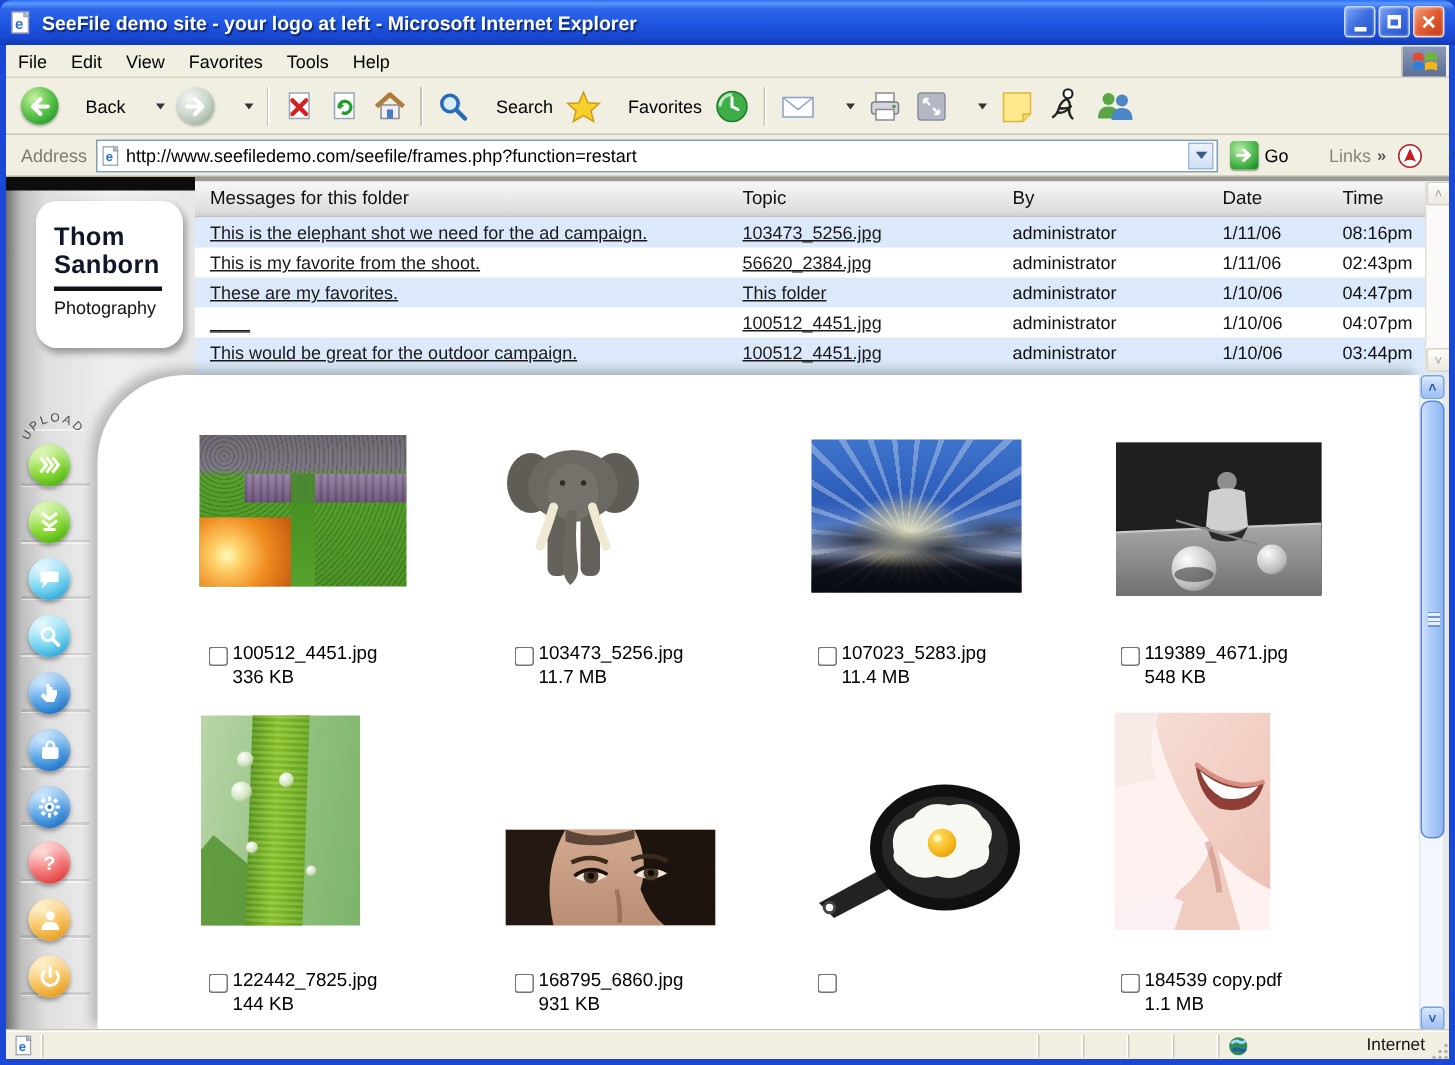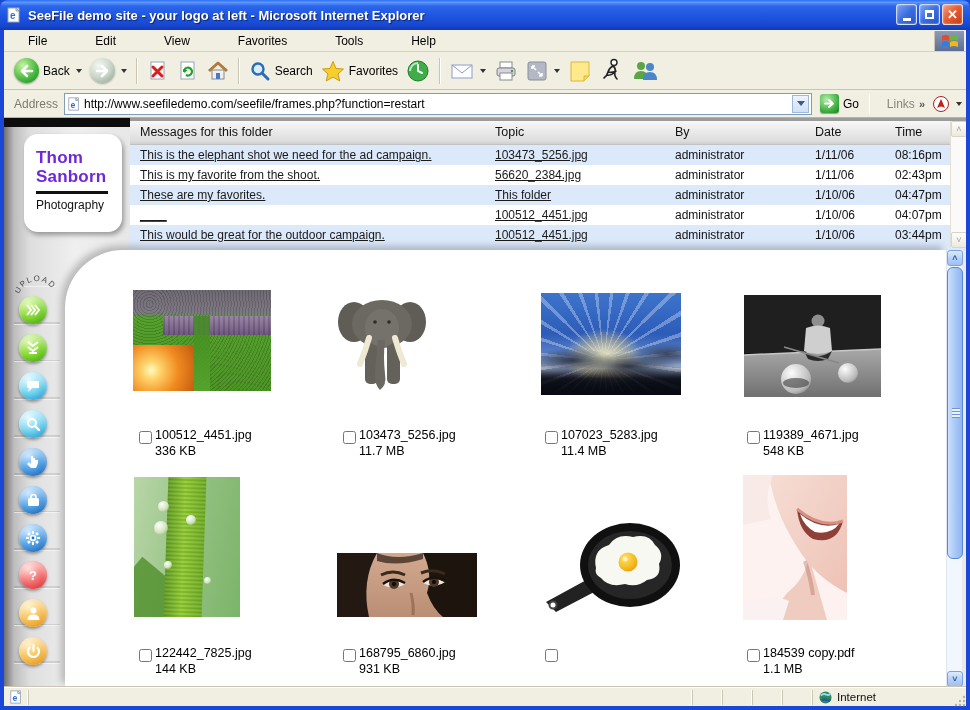--- a/index.html
+++ b/index.html
@@ -20,28 +20,28 @@
   .minbar{display:block;width:8px;height:3px;background:#fff;margin-top:9px;}
   .maxbox{display:block;width:9px;height:9px;border:2px solid #fff;border-top-width:3px;}
   .xgl{font-weight:bold;font-size:13px;line-height:1;}
 
   
   .iesvg{display:block;}
 
   
   .menubar{position:absolute;left:4px;top:30px;width:962px;height:22px;background:#f1efe2;
     border-bottom:1px solid #d6d2c2;display:flex;align-items:center;}
-  .menuitem{font-size:12px;color:#000;padding:0 24px;line-height:22px;}
+  .menuitem{font-size:12px;color:#000;padding:0 8px;line-height:22px;}
   .winflag{position:absolute;right:2px;top:1px;width:30px;height:20px;background:linear-gradient(180deg,#8d9bb8,#5c6e96);
     display:flex;align-items:center;justify-content:center;border-left:1px solid #c8c4b4;}
 
   
   .toolbar{position:absolute;left:4px;top:52px;width:962px;height:38px;background:#f1efe2;
     border-bottom:1px solid #c9c5b2;display:flex;align-items:center;padding:0 6px;}
-  .tbtn{display:flex;align-items:center;gap:4px;padding:2px 4px;border-radius:3px;}
+  .tbtn{display:flex;align-items:center;gap:18px;padding:2px 4px;border-radius:3px;}
   .tlabel{font-size:12px;color:#000;}
   .caret{width:0;height:0;border-left:3.5px solid transparent;border-right:3.5px solid transparent;border-top:4px solid #333;margin-left:2px;}
   .tsep{width:2px;height:26px;margin:0 5px;background:linear-gradient(90deg,#c9c5b2 50%,#ffffff 50%);}
   .navcircle{width:25px;height:25px;border-radius:50%;display:flex;align-items:center;justify-content:center;}
   .backc{background:radial-gradient(circle at 35% 30%,#c8f2a2,#5cc24c 48%,#1f9e28 82%);box-shadow:0 1px 2px rgba(0,0,0,.4);}
   .fwdc{background:radial-gradient(circle at 35% 30%,#f4f7f2,#ccd8cc 48%,#9fb3a0 82%);box-shadow:0 1px 2px rgba(0,0,0,.3);}
 
   
   .addressbar{position:absolute;left:4px;top:90px;width:962px;height:28px;background:#f1efe2;
     border-bottom:1px solid #b8b4a2;display:flex;align-items:center;padding:0 4px;}
@@ -60,21 +60,21 @@
 
   
   .main{position:absolute;left:4px;top:118px;width:962px;height:569px;background:#e9e9e9;overflow:hidden;}
 
   
   .sidebar{position:absolute;left:0;top:0;width:126px;height:569px;
     background:linear-gradient(90deg,#6f6f6f 0px,#bdbdbd 10px,#dedede 26px,#efefef 70px,#e7e7e7 100%);}
   .side-topstrip{position:absolute;left:0;top:0;width:126px;height:9px;background:#0d0d0d;}
   .logobox{position:absolute;left:20px;top:16px;width:98px;height:98px;background:#fff;border-radius:14px;
     box-shadow:2px 3px 5px rgba(0,0,0,.35);padding:14px 0 0 12px;}
-  .logoline{font-size:17px;font-weight:bold;color:#6d28d9;line-height:19px;letter-spacing:.2px;}
+  .logoline{font-size:17px;font-weight:bold;color:#0f172a;line-height:19px;letter-spacing:.2px;}
   .logorule{width:72px;height:3px;background:#111;margin:5px 0 4px 0;}
   .logosub{font-size:12px;color:#111;}
   .rail{position:absolute;left:10px;top:168px;width:46px;height:392px;
     background:repeating-linear-gradient(180deg,rgba(255,255,255,.55) 0 1px,rgba(0,0,0,0) 1px 36px,rgba(0,0,0,.10) 36px 37.7px);
     border-radius:8px;}
   .cbtn{position:absolute;left:15px;width:28px;height:28px;border-radius:50%;
     display:flex;align-items:center;justify-content:center;box-shadow:0 2px 3px rgba(0,0,0,.35),inset 0 6px 6px rgba(255,255,255,.45);}
   .cb-green{background:radial-gradient(circle at 35% 28%,#d9f7a4,#8edc3c 45%,#53b512 78%,#3f9608);}
   .cb-cyan{background:radial-gradient(circle at 35% 28%,#e4f8ff,#7fd8f2 45%,#2fa8d8 80%);}
   .cb-blue{background:radial-gradient(circle at 35% 28%,#c3e2ff,#5aa7e8 45%,#1f6fc2 82%);}
@@ -153,21 +153,21 @@
   .msthumb .grip{position:absolute;left:4px;top:50%;margin-top:-5px;width:8px;height:10px;
      background:repeating-linear-gradient(180deg,#6f95d8 0 1px,#e8f1ff 1px 3px);}
 
   
   .statusbar{position:absolute;left:4px;top:687px;width:962px;height:19px;background:#f1efe2;
      border-top:1px solid #fff;box-shadow:0 -1px 0 #c9c5b2;display:flex;align-items:center;font-size:11.5px;}
   .statcell{height:15px;border-left:1px solid #cac6b6;box-shadow:-1px 0 0 #fff;}
   .stat-icon{flex:0 0 24px;display:flex;align-items:center;justify-content:center;border-left:none;box-shadow:none;}
   .stat-main{flex:1;}
   .stat-small{flex:0 0 30px;}
-  .stat-zone{flex:0 0 138px;display:flex;align-items:center;gap:5px;padding-left:6px;color:#111;}
+  .stat-zone{flex:0 0 138px;display:flex;align-items:center;gap:5px;padding-left:6px;color:#111;justify-content:space-between;}
   .grip{}
   .stat-grip{flex:0 0 16px;height:19px;display:flex;align-items:flex-end;justify-content:flex-end;}
 </style>
 </head>
 <body>
 
 <div class="win">
 
   <div class="titlebar">
     <svg class="iesvg" width="16" height="16" viewBox="0 0 16 16">

